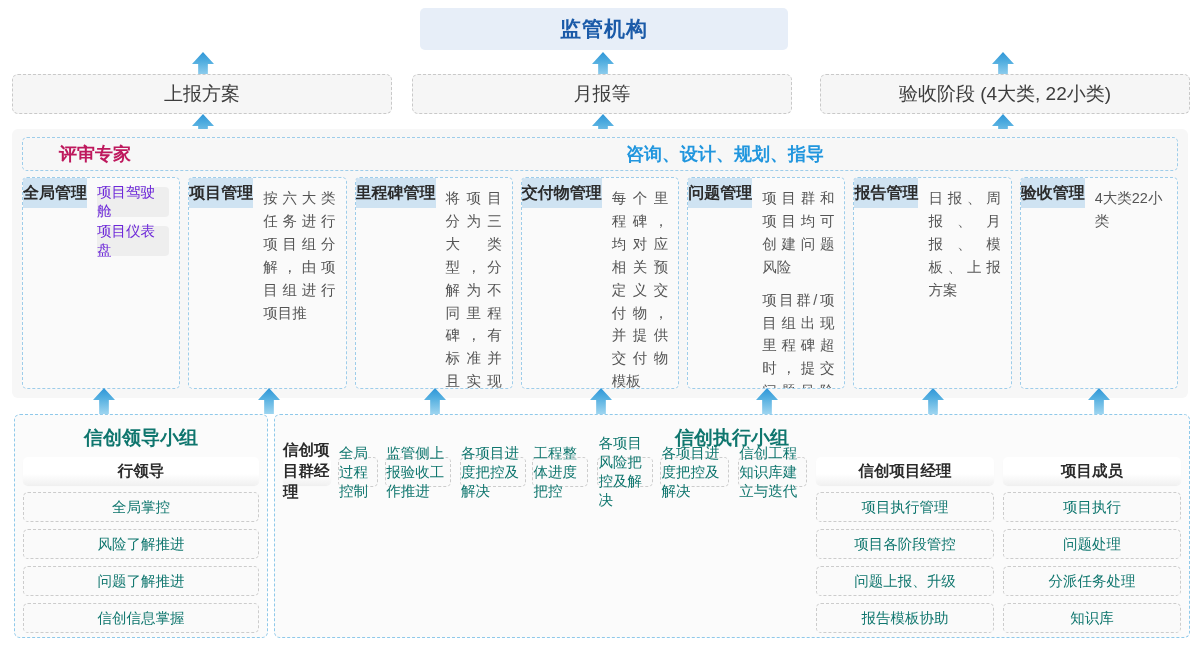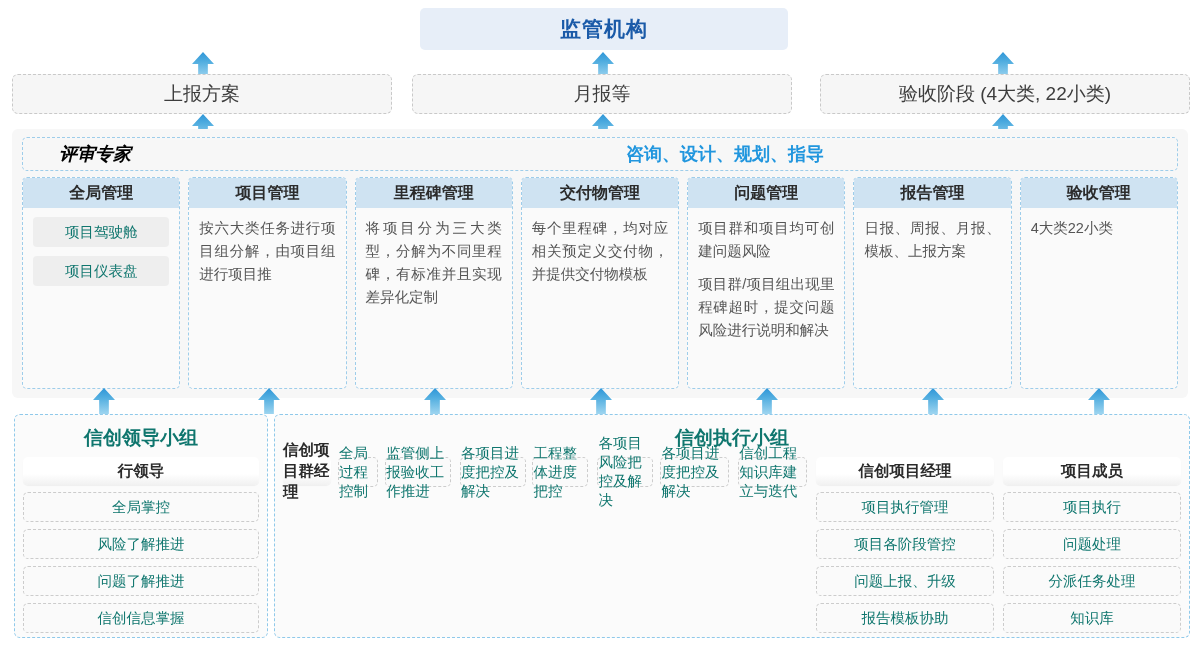--- a/index.html
+++ b/index.html
@@ -43,52 +43,52 @@
   .mid-panel{
     position:absolute;left:12px;top:129px;width:1176px;height:269px;
     background:#f7f7f7;border-radius:6px;
   }
   .mid-head{
     position:absolute;left:10px;top:8px;width:1154px;height:32px;
     border:1px dashed #9ecdea;border-radius:5px;background:transparent;
   }
   .mid-head .h-left{
     position:absolute;left:36px;top:50%;transform:translateY(-50%);
-    font-size:18px;font-weight:bold;color:#000000;font-style:italic;
+    font-size:18px;font-weight:bold;color:#be185d;
   }
   .mid-head .h-right{
     position:absolute;left:0;right:0;top:50%;transform:translateY(-50%);
     text-align:center;padding-left:250px;
     font-size:18px;font-weight:bold;color:#2196de;
   }
   .cols{
     position:absolute;left:10px;top:48px;width:1156px;height:212px;
     display:flex;gap:8px;
   }
   .col{
     flex:1 1 0;
     border:1px dashed #9ecdea;border-radius:5px;
     background:#fafafa;
-    display:flex;flex-direction:column;overflow:hidden;
+    display:flex;flex-direction:row;overflow:hidden;
   }
   .col-head{
     height:30px;background:#cfe3f2;
     display:flex;align-items:center;justify-content:center;
     font-size:16px;font-weight:bold;color:#2b2b2b;
   }
   .col-body{flex:1;padding:9px 10px 6px 10px;}
   .col-para{
     font-size:14.5px;line-height:1.58;color:#555;
     text-align:justify;text-align-last:left;margin:0 0 10px 0;
   }
   .col-para:last-child{margin-bottom:0;}
   .chip{
     background:#eeeeee;border-radius:4px;
     height:30px;display:flex;align-items:center;justify-content:center;
-    font-size:14.5px;color:#0f766e;margin-bottom:9px;
+    font-size:14.5px;color:#6d28d9;margin-bottom:9px;
   }
 
   
   .bot-left{
     position:absolute;left:14px;top:414px;width:252px;height:222px;
     border:1px dashed #8fc9ea;border-radius:6px;background:#fbfbfb;
   }
   .bot-right{
     position:absolute;left:274px;top:414px;width:914px;height:222px;
     border:1px dashed #8fc9ea;border-radius:6px;background:#fbfbfb;

